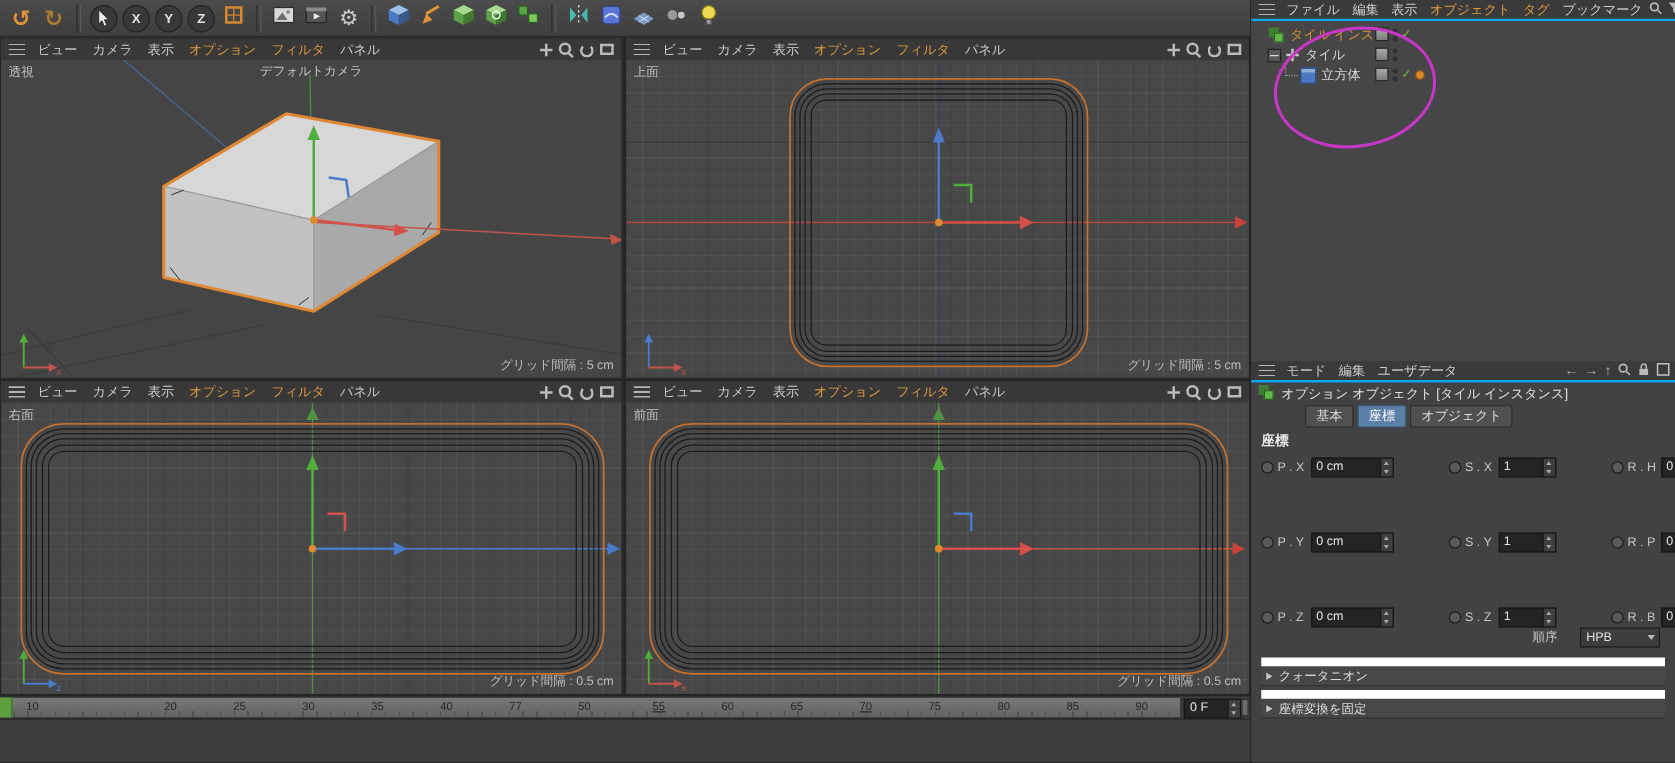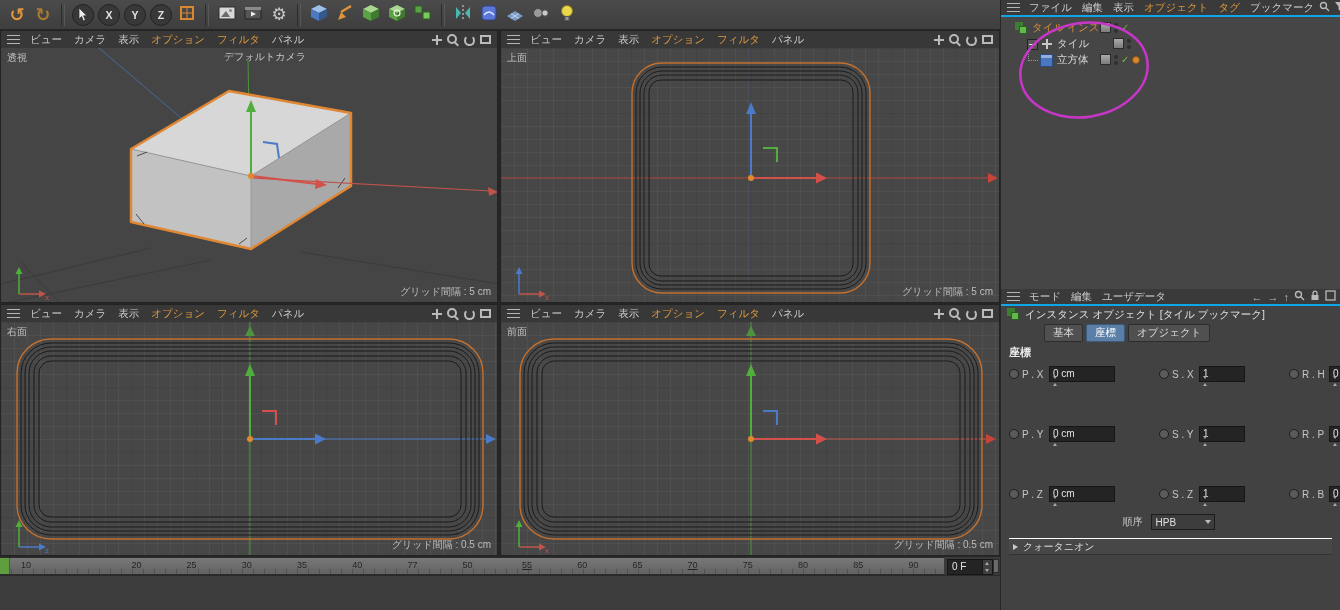--- a/index.html
+++ b/index.html
@@ -37,21 +37,21 @@
   .n-max::before{width:7px;height:5px;border:2px solid #c9c9c9;top:1px;left:1px;}
   .vpcanvas{position:absolute;top:17px;left:0;right:0;bottom:0;overflow:hidden;}
   .vpcanvas svg{position:absolute;left:0;top:0;}
   .ortho{background-color:#474747;background-image:
      repeating-linear-gradient(to right,rgba(0,0,0,.16) 0 1px,transparent 1px 65px),
      repeating-linear-gradient(to bottom,rgba(0,0,0,.16) 0 1px,transparent 1px 65px),
      repeating-linear-gradient(to right,rgba(255,255,255,.045) 0 1px,transparent 1px 13px),
      repeating-linear-gradient(to bottom,rgba(255,255,255,.045) 0 1px,transparent 1px 13px);}
   .persp{background:#454545;}
   .vplabel{position:absolute;top:3px;left:6px;font-size:10px;color:#c0c0c0;z-index:3;}
-  .vpcam{position:absolute;top:2px;left:50%;transform:translateX(-50%);font-size:10px;color:#c8c8c8;z-index:3;margin-left:16px;}
+  .vpcam{position:absolute;top:2px;left:50%;transform:translateX(-50%);font-size:10px;color:#c8c8c8;z-index:3;}
   .vpgrid{position:absolute;bottom:3px;right:6px;font-size:10px;color:#bdbdbd;z-index:3;}
 
   
   .tl{position:absolute;left:0;top:557px;width:1000px;height:18px;background:#3a3a3a;}
   .ruler{position:absolute;left:0;top:0;width:944px;height:18px;box-sizing:border-box;
      border-top:1px solid #2c2c2c;border-bottom:1px solid #2c2c2c;
      background-image:repeating-linear-gradient(to right,#515151 0 1px,transparent 1px 11px),linear-gradient(#787878,#626262);
      background-size:100% 5px,100% 100%;background-position:left bottom,0 0;background-repeat:no-repeat;}
   .tick{position:absolute;top:2px;font-size:9px;color:#262626;transform:translateX(-50%);}
   .fmarker{position:absolute;left:0;top:0;width:9px;height:100%;background:#5f9e3e;border-right:1px solid #3c6b28;}
@@ -98,34 +98,34 @@
            padding-left:6px;font-size:10.5px;color:#e0e0e0;}
   .amtabs{position:absolute;top:324px;left:6px;display:flex;gap:3px;padding-left:37px;}
   .tab{font-size:10.5px;color:#ddd;background:#505050;border:1px solid #2d2d2d;border-radius:2px;padding:1px 8px;}
   .tab.active{background:#5b7fa6;color:#fff;border-color:#3a5a80;}
   .ambody{position:absolute;top:341px;left:0;right:0;padding:2px 8px;}
   .amsec{font-size:11px;font-weight:bold;color:#ececec;margin:2px 0 6px;}
   .fgrid{display:grid;grid-template-columns:auto auto auto;column-gap:12px;row-gap:4px;gap:44px;}
   .fld{display:flex;align-items:center;gap:3px;}
   .kf{width:8px;height:8px;border-radius:50%;background:#5a5a5a;border:1.5px solid #1e1e1e;flex:0 0 auto;}
   .flbl{font-size:10px;color:#c6c6c6;width:24px;white-space:nowrap;}
-  .fin{height:14px;background:#242424;border:1px solid #161616;display:flex;align-items:stretch;flex-direction:column;}
+  .fin{height:14px;background:#242424;border:1px solid #161616;display:flex;align-items:stretch;}
   .fin .v{font-size:10px;color:#e4e4e4;padding:0 3px;line-height:14px;flex:1;white-space:nowrap;}
   .w64{width:64px;} .w46{width:44px;} .w54{width:52px;}
   .spin{width:9px;display:flex;flex-direction:column;border-left:1px solid #161616;}
   .spin i{flex:1;background:#3f3f3f;position:relative;}
   .spin i::after{content:"";position:absolute;left:2px;border-left:2.5px solid transparent;border-right:2.5px solid transparent;}
   .spin i.up::after{top:2px;border-bottom:3px solid #aaa;}
   .spin i.dn::after{bottom:2px;border-top:3px solid #aaa;}
-  .orderrow{display:flex;align-items:center;justify-content:center;gap:8px;margin:12px 4px 0 0;}
+  .orderrow{display:flex;align-items:center;justify-content:flex-end;gap:18px;margin:0 4px 0 0;}
   .olbl{font-size:10px;color:#c6c6c6;}
   .dd{width:58px;height:14px;background:#3d3d3d;border:1px solid #1c1c1c;display:flex;align-items:center;
       justify-content:space-between;font-size:10px;color:#e0e0e0;padding-left:4px;}
   .car{border-left:3.5px solid transparent;border-right:3.5px solid transparent;border-top:4px solid #bbb;margin-right:3px;}
-  .secbar{margin-top:8px;height:15px;background:#474747;border-top:1px solid #ffffff;border-bottom:1px solid #323232;
+  .secbar{margin-top:8px;height:15px;background:#474747;border-top:7px solid #ffffff;border-bottom:1px solid #323232;
           display:flex;align-items:center;font-size:10px;color:#dcdcdc;padding-left:4px;gap:5px;}
   .secbar + .secbar{margin-top:3px;}
   .tri{border-top:3.5px solid transparent;border-bottom:3.5px solid transparent;border-left:5px solid #c9c9c9;}
 </style>
 </head>
 <body>
 
 <div class="app">
 
   <div class="tb">
@@ -520,21 +520,21 @@
         <span class="lbl">タイル インスタンス</span>
         <span class="rcluster">
           <span class="lsq"></span>
           <span class="vdots">
               <i></i>
               <i></i>
             </span>
           <span class="chk">✓</span>
         </span>
       </div>
-      <div class="orow" style="padding-left:13px;margin-left:13px;">
+      <div class="orow" style="padding-left:13px;">
         <span class="exp"></span>
         <span class="ico-null" style="margin-left:3px;"></span>
         <span class="lbl">タイル</span>
         <span class="rcluster">
           <span class="lsq"></span>
           <span class="vdots">
               <i></i>
               <i></i>
             </span>
         </span>
@@ -577,21 +577,21 @@
               <path d="M3 5 V3.2 a2 2 0 0 1 4 0 V5" fill="none" stroke="#b9b9b9" stroke-width="1.3"></path>
             </svg></span>
         <span><svg width="11" height="11" viewBox="0 0 11 11">
               <rect x="1" y="1" width="9" height="9" fill="none" stroke="#b9b9b9" stroke-width="1.3"></rect>
             </svg></span>
       </span>
     </div>
 
     <div class="amtitle">
       <span class="ico-instance"></span>
-      <span>インスタンス オブジェクト [タイル ブックマーク]</span>
+      <span>オプション オブジェクト [タイル インスタンス]</span>
     </div>
 
     <div class="amtabs">
       <span class="tab">基本</span>
       <span class="tab active">座標</span>
       <span class="tab">オブジェクト</span>
     </div>
 
     <div class="ambody">
       <div class="amsec">座標</div>
@@ -705,15 +705,19 @@
         <span class="dd">
           <span>HPB</span>
           <span class="car"></span>
         </span>
       </div>
 
       <div class="secbar">
         <span class="tri"></span>
         <span>クォータニオン</span>
       </div>
+      <div class="secbar">
+        <span class="tri"></span>
+        <span>座標変換を固定</span>
+      </div>
     </div>
   </div>
 </div>
 
 </body></html>

